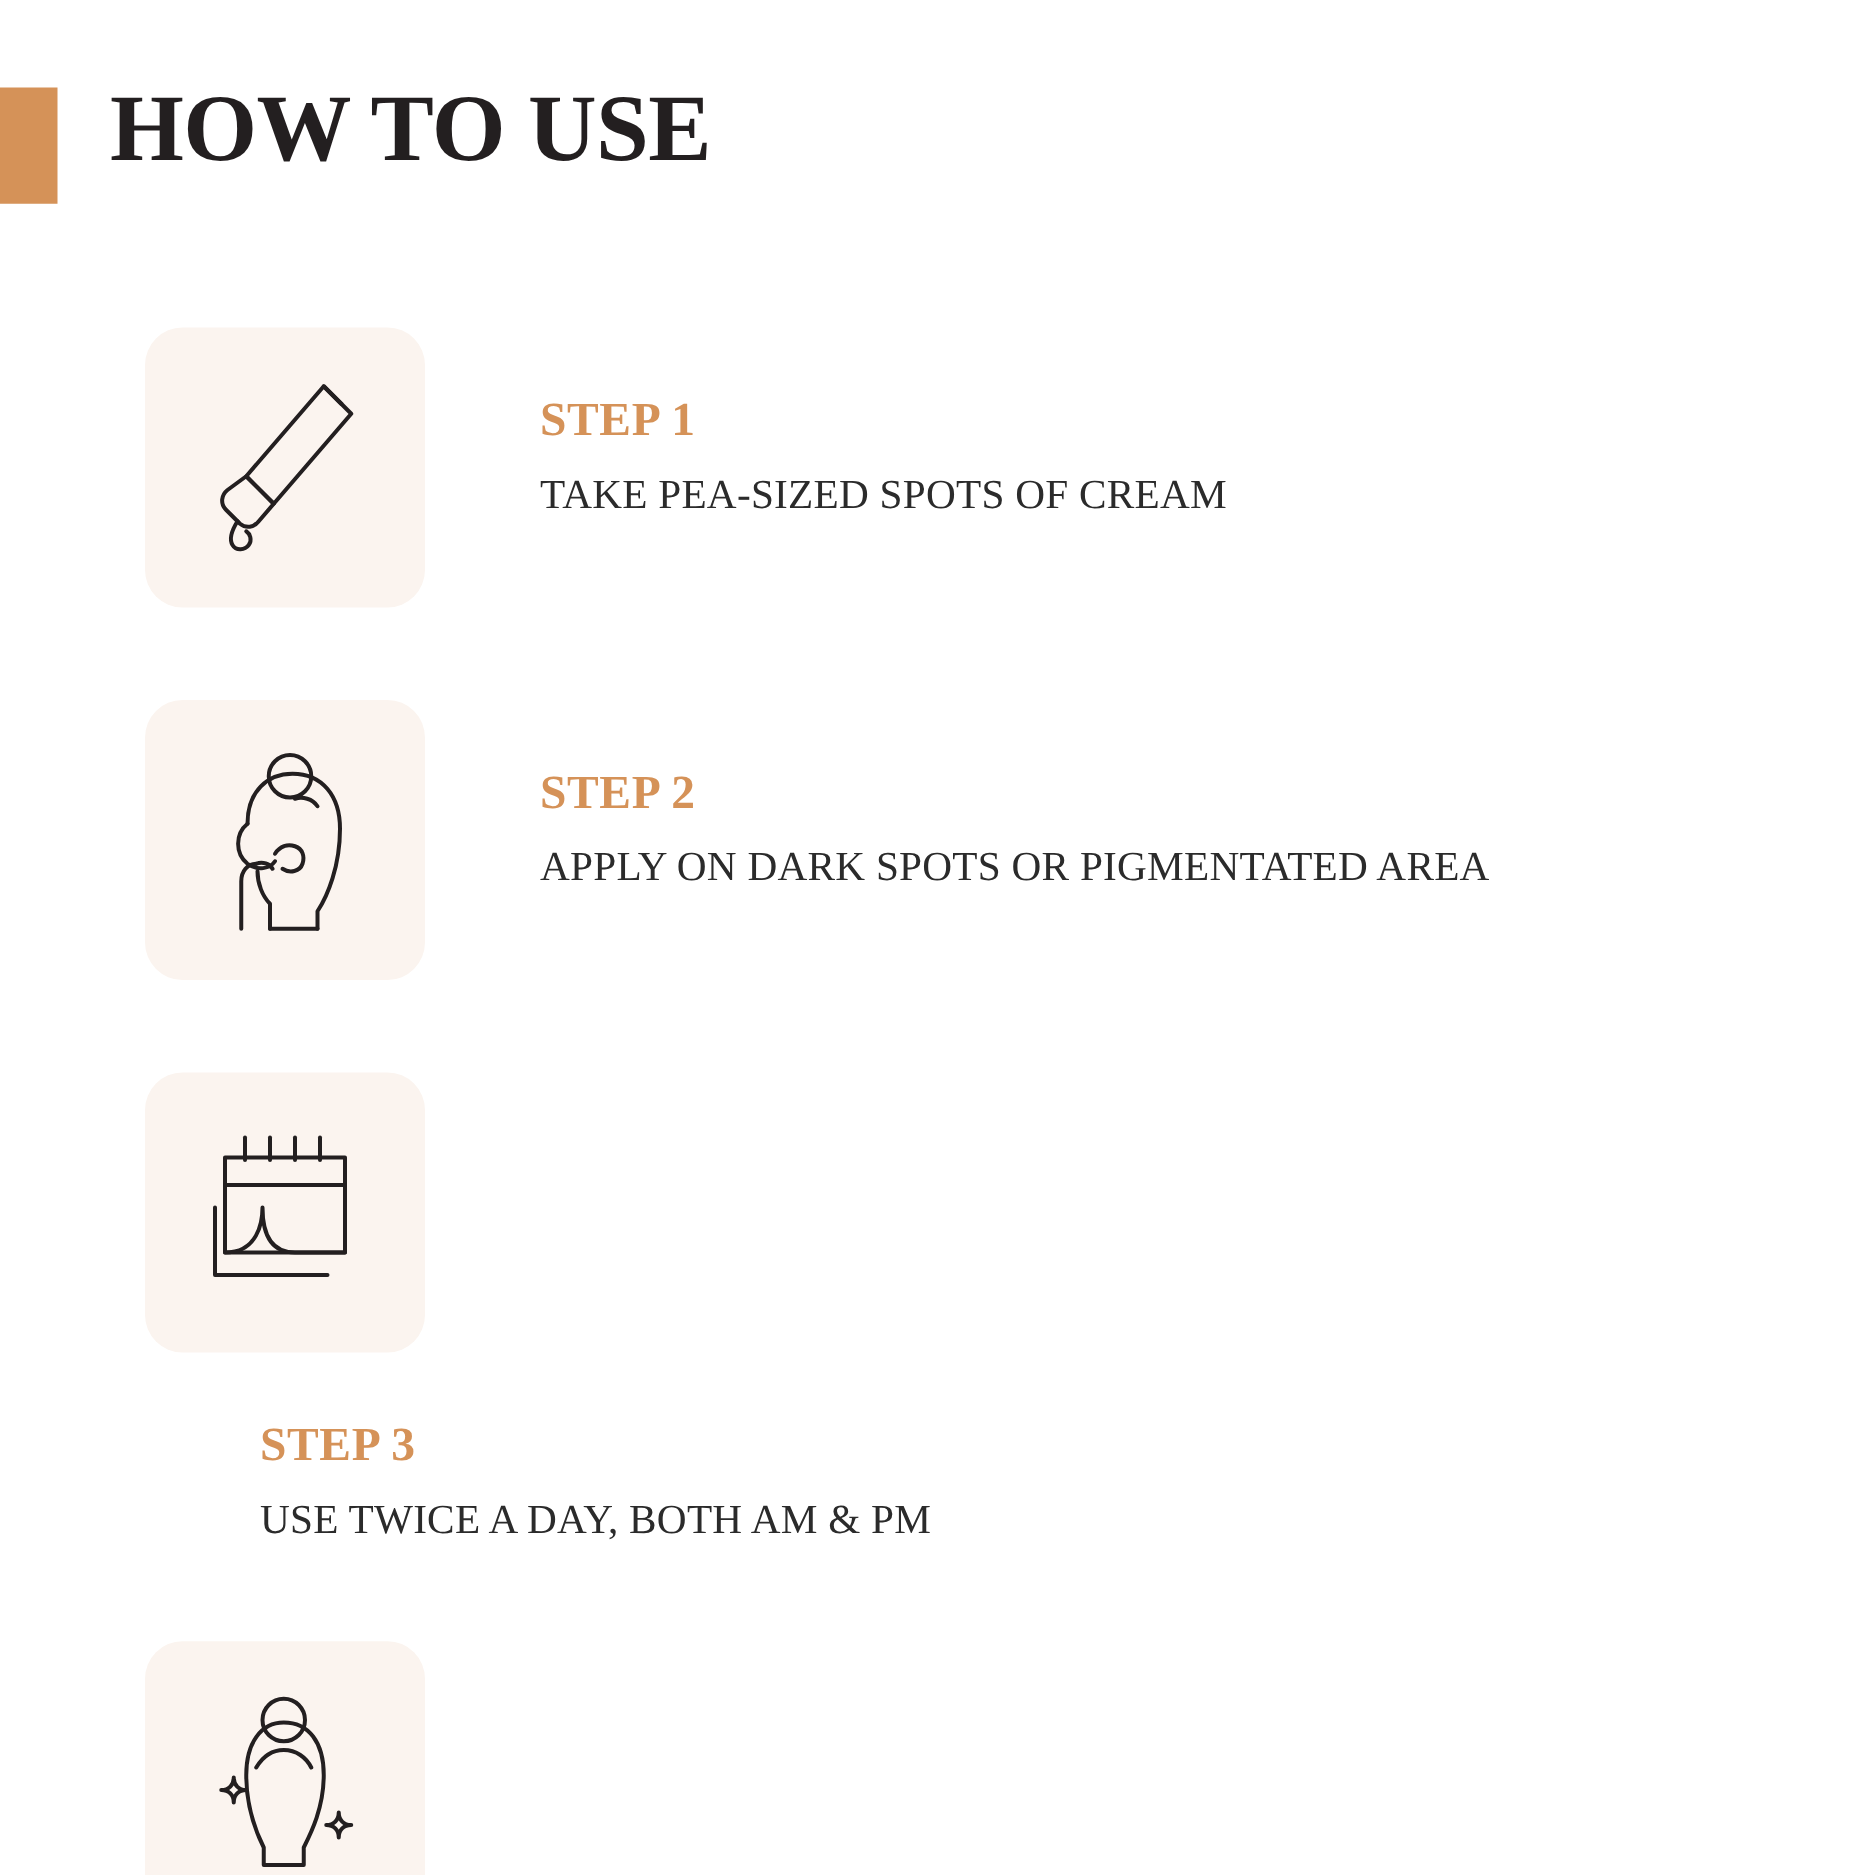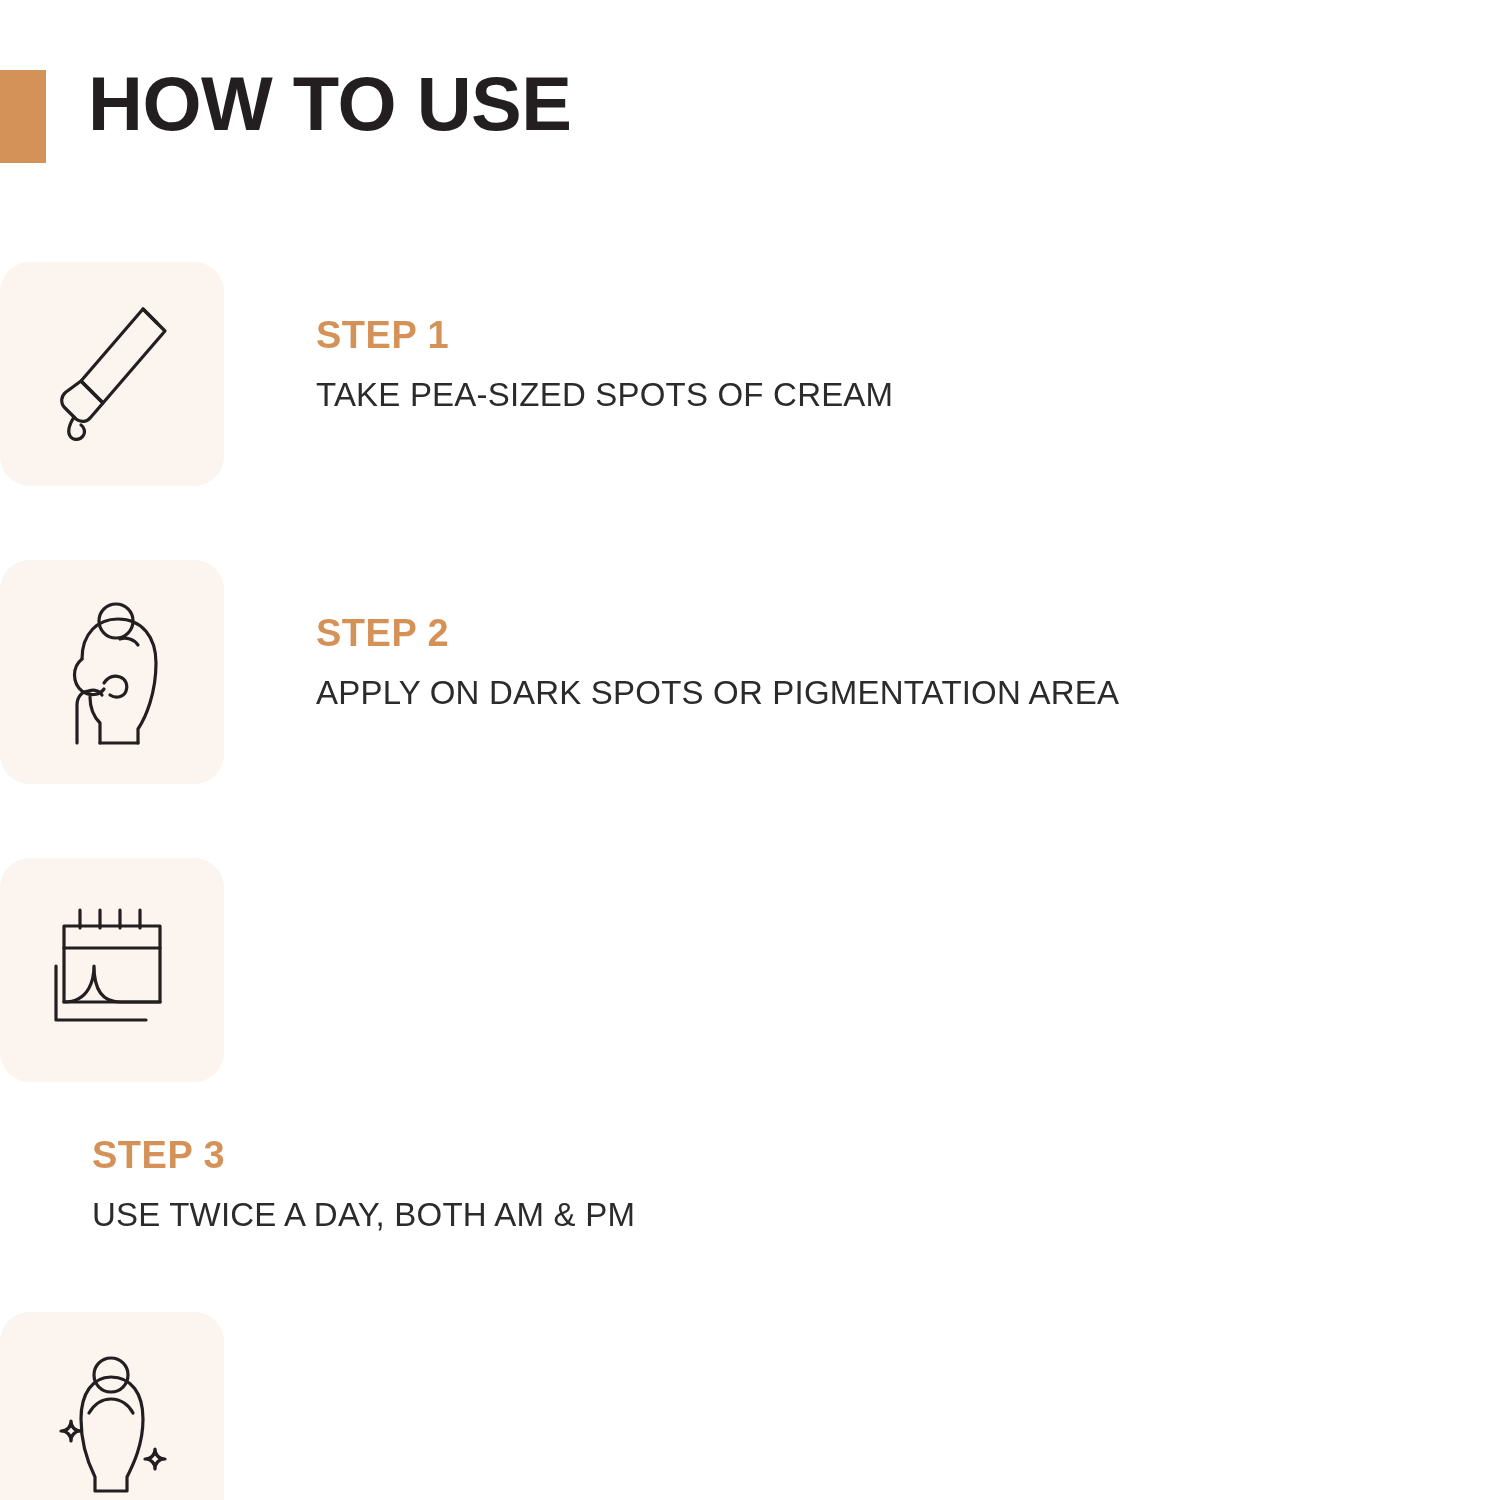--- a/index.html
+++ b/index.html
@@ -11,20 +11,21 @@
     height: 1500px;
     background: #ffffff;
     font-family: "Liberation Sans", sans-serif;
     overflow: hidden;
   }
   .page {
     position: relative;
     width: 1340px;
     height: 1500px;
     box-sizing: border-box;
+    font-family: Liberation Serif, serif;
   }
 
   
   .header {
     position: absolute;
     top: 58px;
     left: 0;
     width: 100%;
     height: 110px;
   }
@@ -53,20 +54,21 @@
     position: absolute;
     top: 262px;
     left: 0;
     width: 100%;
   }
   .step-row {
     position: relative;
     display: flex;
     align-items: flex-start;
     margin-bottom: 82px;
+    padding-left: 116px;
   }
   .icon-box {
     width: 224px;
     height: 224px;
     border-radius: 30px;
     background: #fbf4ef;
     flex: 0 0 224px;
     display: flex;
     align-items: center;
     justify-content: center;
@@ -148,21 +150,21 @@
             <path d="M35 146 L35 108 C35 100 40 94 47 94"></path>
             <path d="M47 94 C52 92 58 94 60 98"></path>
             <path d="M62 86 C66 80 72 78 78 80 C84 82 86 88 84 94 C82 100 74 102 68 98"></path>
             <path d="M96 146 L58 146"></path>
             <path d="M78 42 C84 40 92 42 96 48"></path>
           </svg>
         </span>
       </div>
       <div class="step-text">
         <div class="step-title">STEP 2</div>
-        <div class="step-desc">APPLY ON DARK SPOTS OR PIGMENTATION AREA</div>
+        <div class="step-desc">APPLY ON DARK SPOTS OR PIGMENTATED AREA</div>
       </div>
     </div>
 
     <div class="step-row r3">
       <div class="icon-box">
         <span>
           <svg width="140" height="140" viewBox="0 0 140 140" fill="none" stroke="#231f20" stroke-width="3.2" stroke-linecap="round" stroke-linejoin="round">
             <line x1="38" y1="10" x2="38" y2="28"></line>
             <line x1="58" y1="10" x2="58" y2="28"></line>
             <line x1="78" y1="10" x2="78" y2="28"></line>

